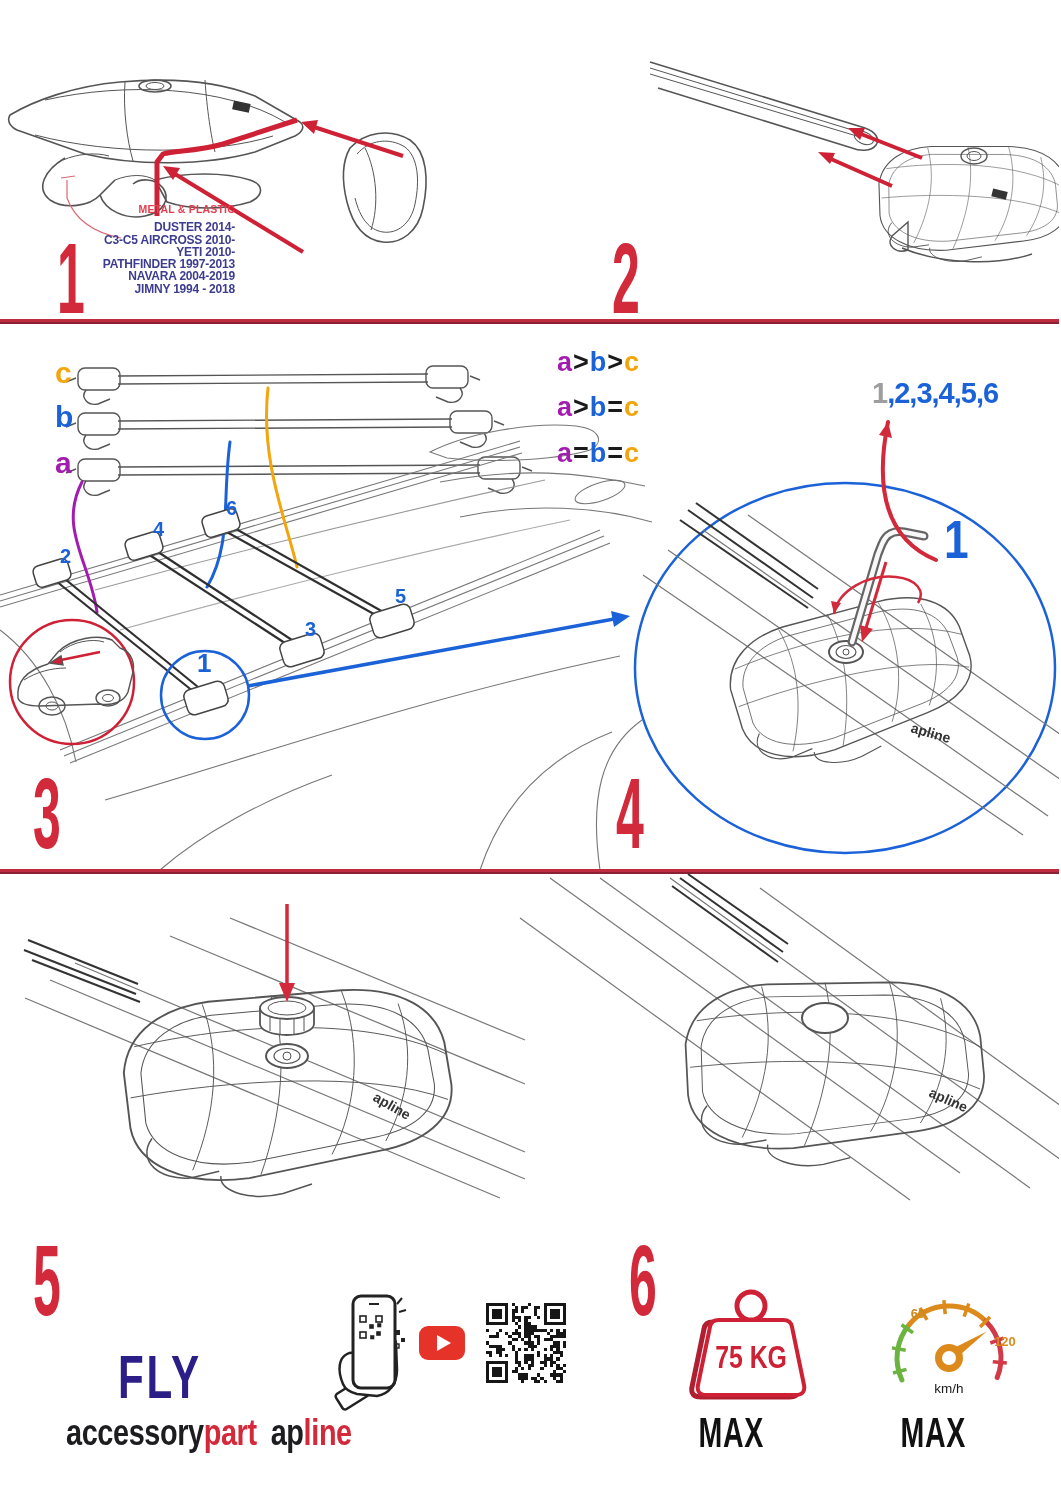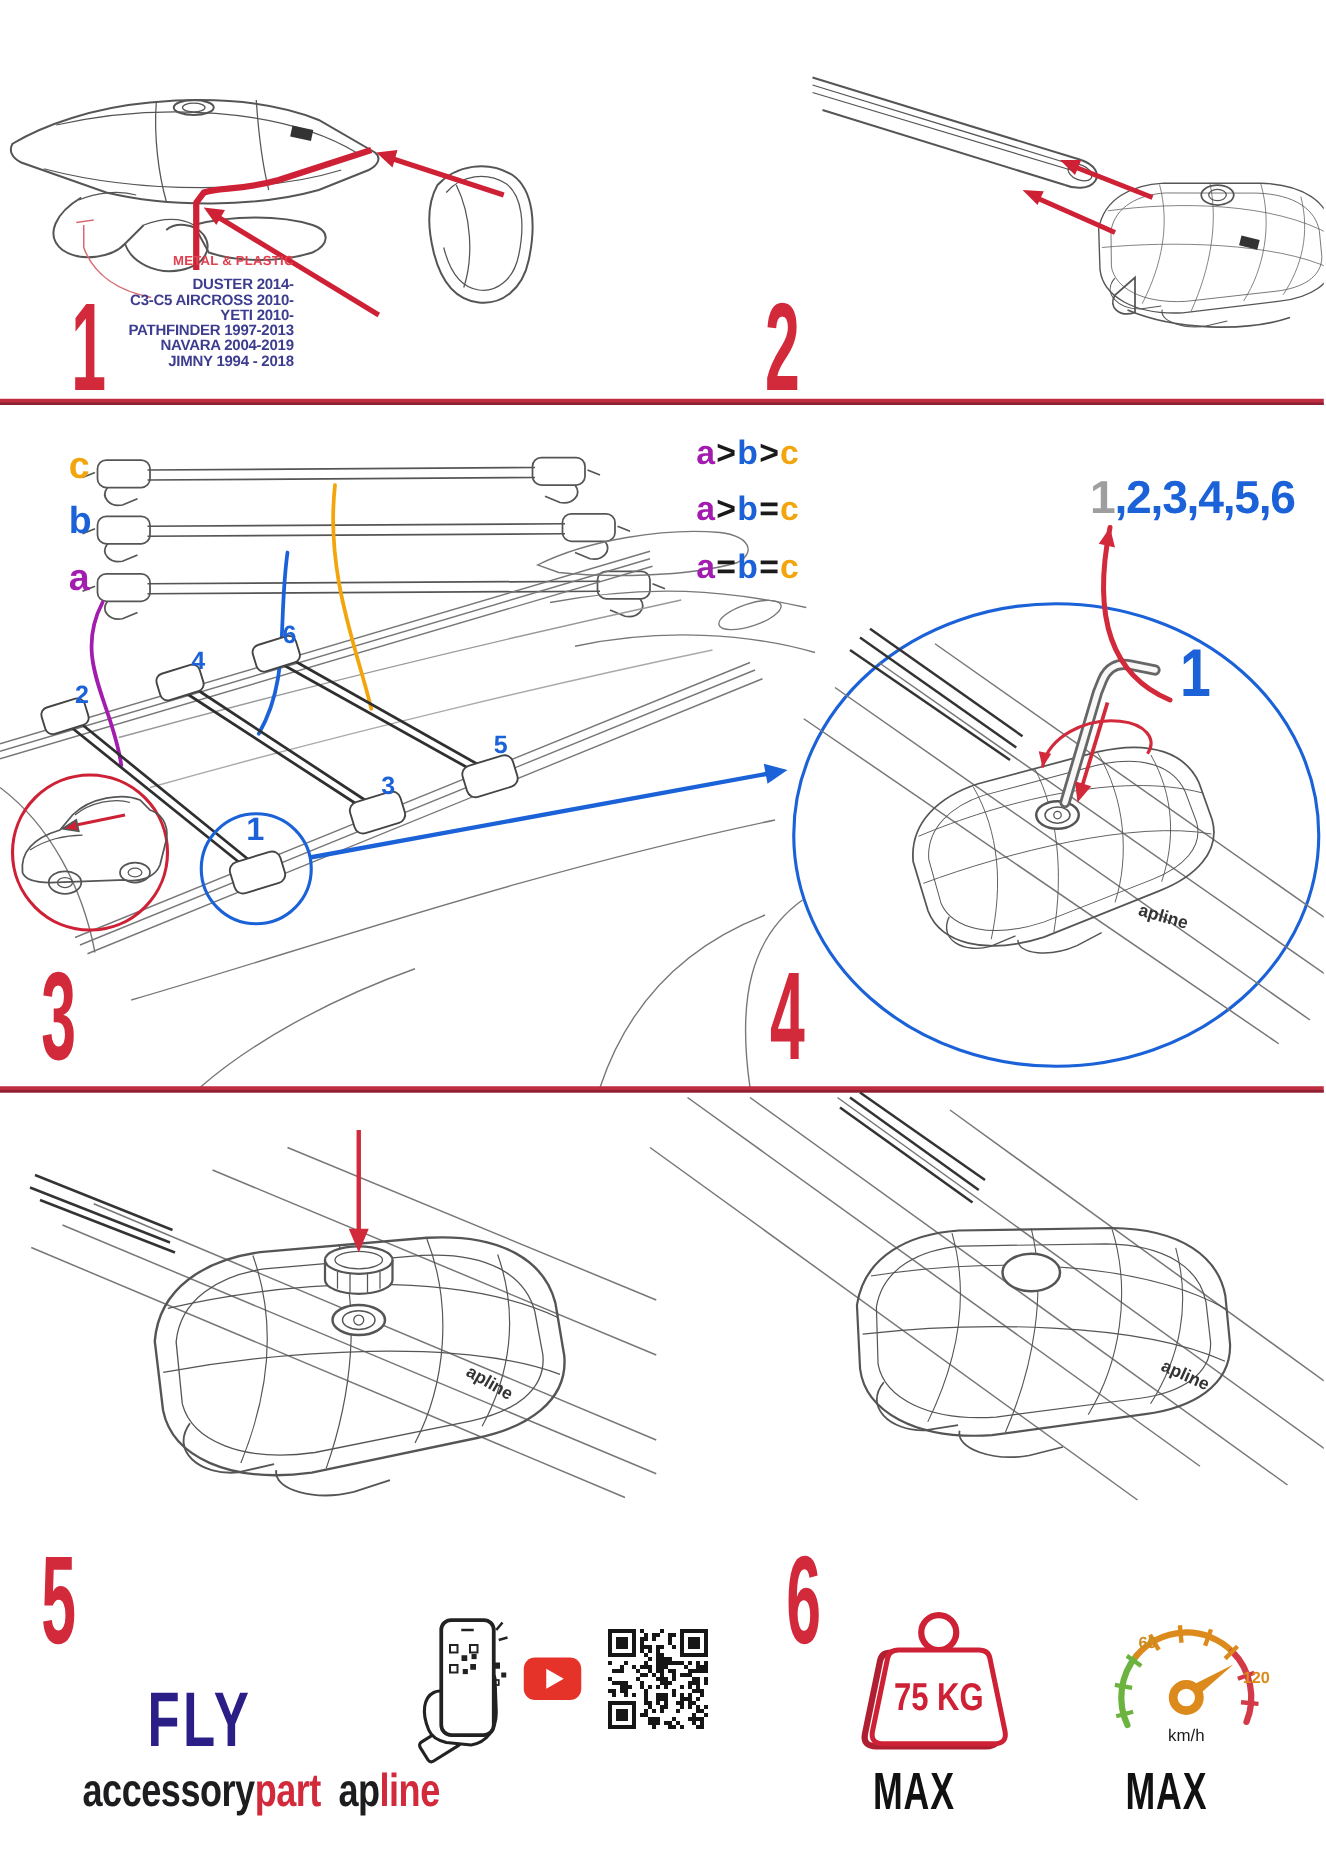--- a/index.html
+++ b/index.html
@@ -10,21 +10,21 @@
   svg{display:block;overflow:visible}
   .stepnum{color:#d2293b;font-weight:700;font-size:100px;line-height:1;
            transform:scaleX(.5);transform-origin:left top;letter-spacing:-3px;white-space:nowrap}
   .divider{left:0;width:1061px;height:5px;background:#bf2c40;border-bottom:2px solid #8c2133}
   .materials{left:60px;top:203px;width:175px;text-align:right;line-height:12.3px}
   .materials .mat-title{color:#e2404f;font-size:10.5px;font-weight:700;letter-spacing:.2px;margin-bottom:6px}
   .materials .model{color:#3d3d8f;font-size:12px;font-weight:700;letter-spacing:-.2px;display:block}
   .barlabel{font-size:30px;font-weight:700;line-height:1}
   .ca{color:#a21caf}.cb{color:#1b62d8}.cc{color:#f2a50c}.cop{color:#1a1a1a}
   .formula{left:557px;font-size:27px;font-weight:700;line-height:1;display:flex;gap:1px}
-  .seq{left:872px;top:377px;font-size:37px;font-weight:700;letter-spacing:-1px;white-space:nowrap}
+  .seq{left:872px;top:377px;font-size:29px;font-weight:700;letter-spacing:-1px;white-space:nowrap}
   .seq .first{color:#9e9e9e}.seq .rest{color:#1b62d8}
   .posnum{color:#1b62d8;font-weight:700;font-size:20px;line-height:1}
   .callout-one{left:944px;top:512px;color:#1b62d8;font-weight:700;font-size:54px;line-height:1;
                transform:scaleX(.82);transform-origin:left top}
   .fly{left:118px;top:1346px;color:#2b1e86;font-size:62px;font-weight:700;line-height:1;
        letter-spacing:4px;transform:scaleX(.68);transform-origin:left top}
   .brandline{left:66px;top:1414px;font-size:37px;font-weight:700;line-height:1;white-space:nowrap;
              transform:scaleX(.78);transform-origin:left top;letter-spacing:-.5px}
   .brandline .blk{color:#1d1d1f}.brandline .red{color:#d2293b}
   .brandline .gap{display:inline-block;width:18px}

